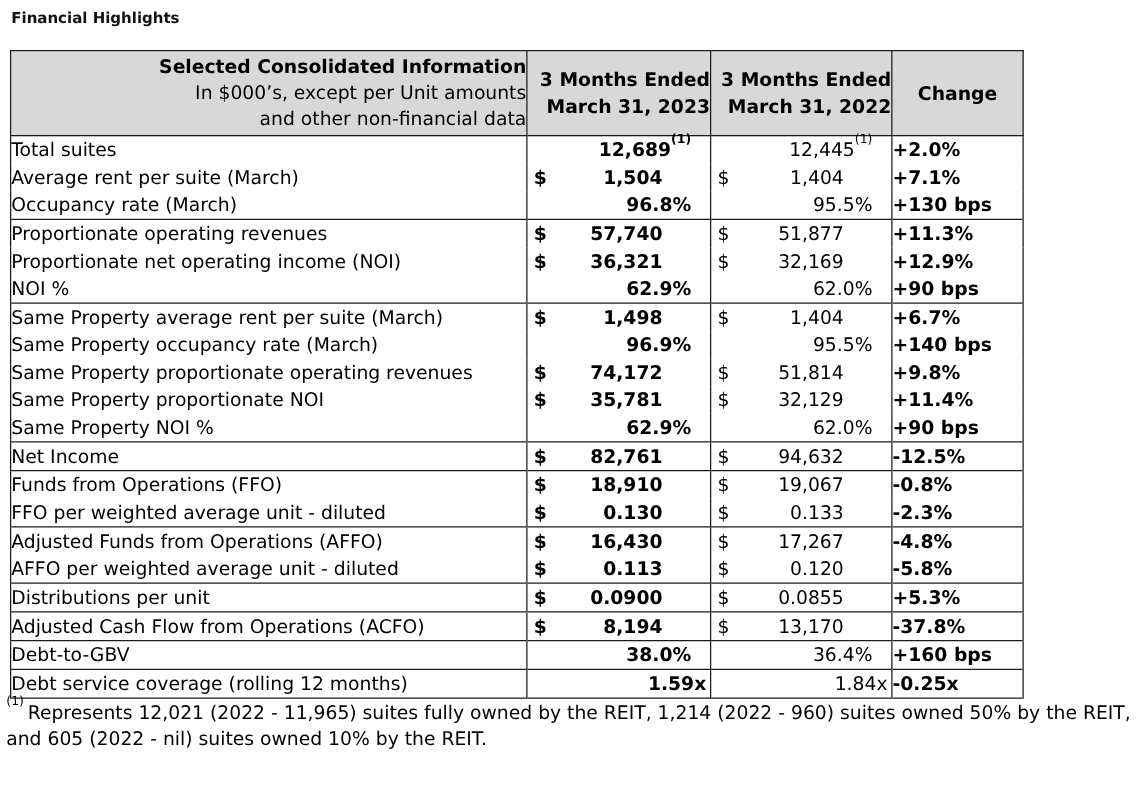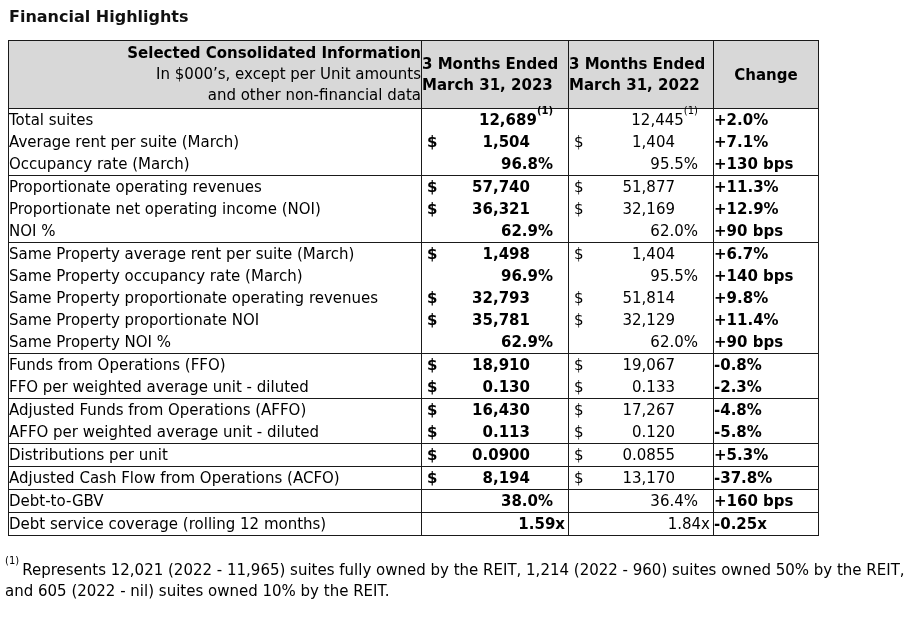--- a/index.html
+++ b/index.html
@@ -13,21 +13,21 @@
   .page {
     position: relative;
     width: 918px;
     height: 633px;
     overflow: hidden;
   }
   .page-title {
     position: absolute;
     left: 9px;
     top: 7px;
-    font-size: 16px;
+    font-size: 12px;
     font-weight: bold;
     color: #111111;
     white-space: nowrap;
   }
   table.fin {
     position: absolute;
     left: 8px;
     top: 40px;
     border-collapse: collapse;
     table-layout: fixed;
@@ -50,21 +50,21 @@
     text-align: right;
     padding-left: 5px;
     font-weight: normal;
     line-height: 21px;
   }
   th.h-label .l1 { font-weight: bold; display: block; }
   th.h-label .l2, th.h-label .l3 { display: block; }
   th.h-period {
     font-weight: bold;
     line-height: 21px;
-    text-align: left;
+    text-align: right;
   }
   th.h-period span { display: block; }
   th.h-change {
     font-weight: bold;
     text-align: center;
   }
   table.fin td {
     border-left-width: 1px;
     border-right-width: 1px;
     height: 22px;
@@ -233,21 +233,21 @@
           <td class="val y2022">
             <span class="cur"></span>
             <span class="num pad-pct">95.5%</span>
           </td>
           <td class="chg">+140 bps</td>
         </tr>
         <tr>
           <td class="label">Same Property proportionate operating revenues</td>
           <td class="val y2023">
             <span class="cur">$</span>
-            <span class="num pad-num">32,793</span>
+            <span class="num pad-num">74,172</span>
           </td>
           <td class="val y2022">
             <span class="cur">$</span>
             <span class="num pad-num">51,814</span>
           </td>
           <td class="chg">+9.8%</td>
         </tr>
         <tr>
           <td class="label">Same Property proportionate NOI</td>
           <td class="val y2023">
@@ -264,20 +264,32 @@
           <td class="label">Same Property NOI %</td>
           <td class="val y2023">
             <span class="cur"></span>
             <span class="num pad-pct">62.9%</span>
           </td>
           <td class="val y2022">
             <span class="cur"></span>
             <span class="num pad-pct">62.0%</span>
           </td>
           <td class="chg">+90 bps</td>
+        </tr>
+        <tr class="group-start">
+          <td class="label">Net Income</td>
+          <td class="val y2023">
+            <span class="cur">$</span>
+            <span class="num pad-num">82,761</span>
+          </td>
+          <td class="val y2022">
+            <span class="cur">$</span>
+            <span class="num pad-num">94,632</span>
+          </td>
+          <td class="chg">-12.5%</td>
         </tr>
         <tr class="group-start">
           <td class="label">Funds from Operations (FFO)</td>
           <td class="val y2023">
             <span class="cur">$</span>
             <span class="num pad-num">18,910</span>
           </td>
           <td class="val y2022">
             <span class="cur">$</span>
             <span class="num pad-num">19,067</span>

